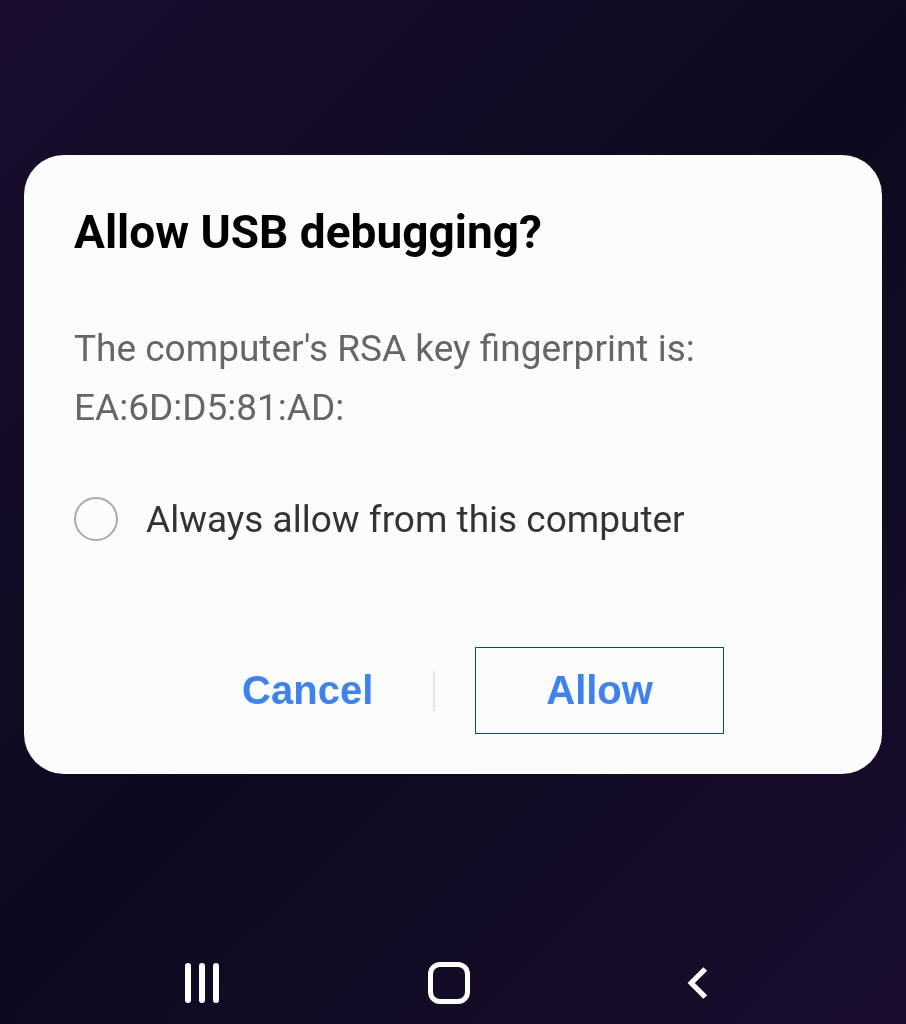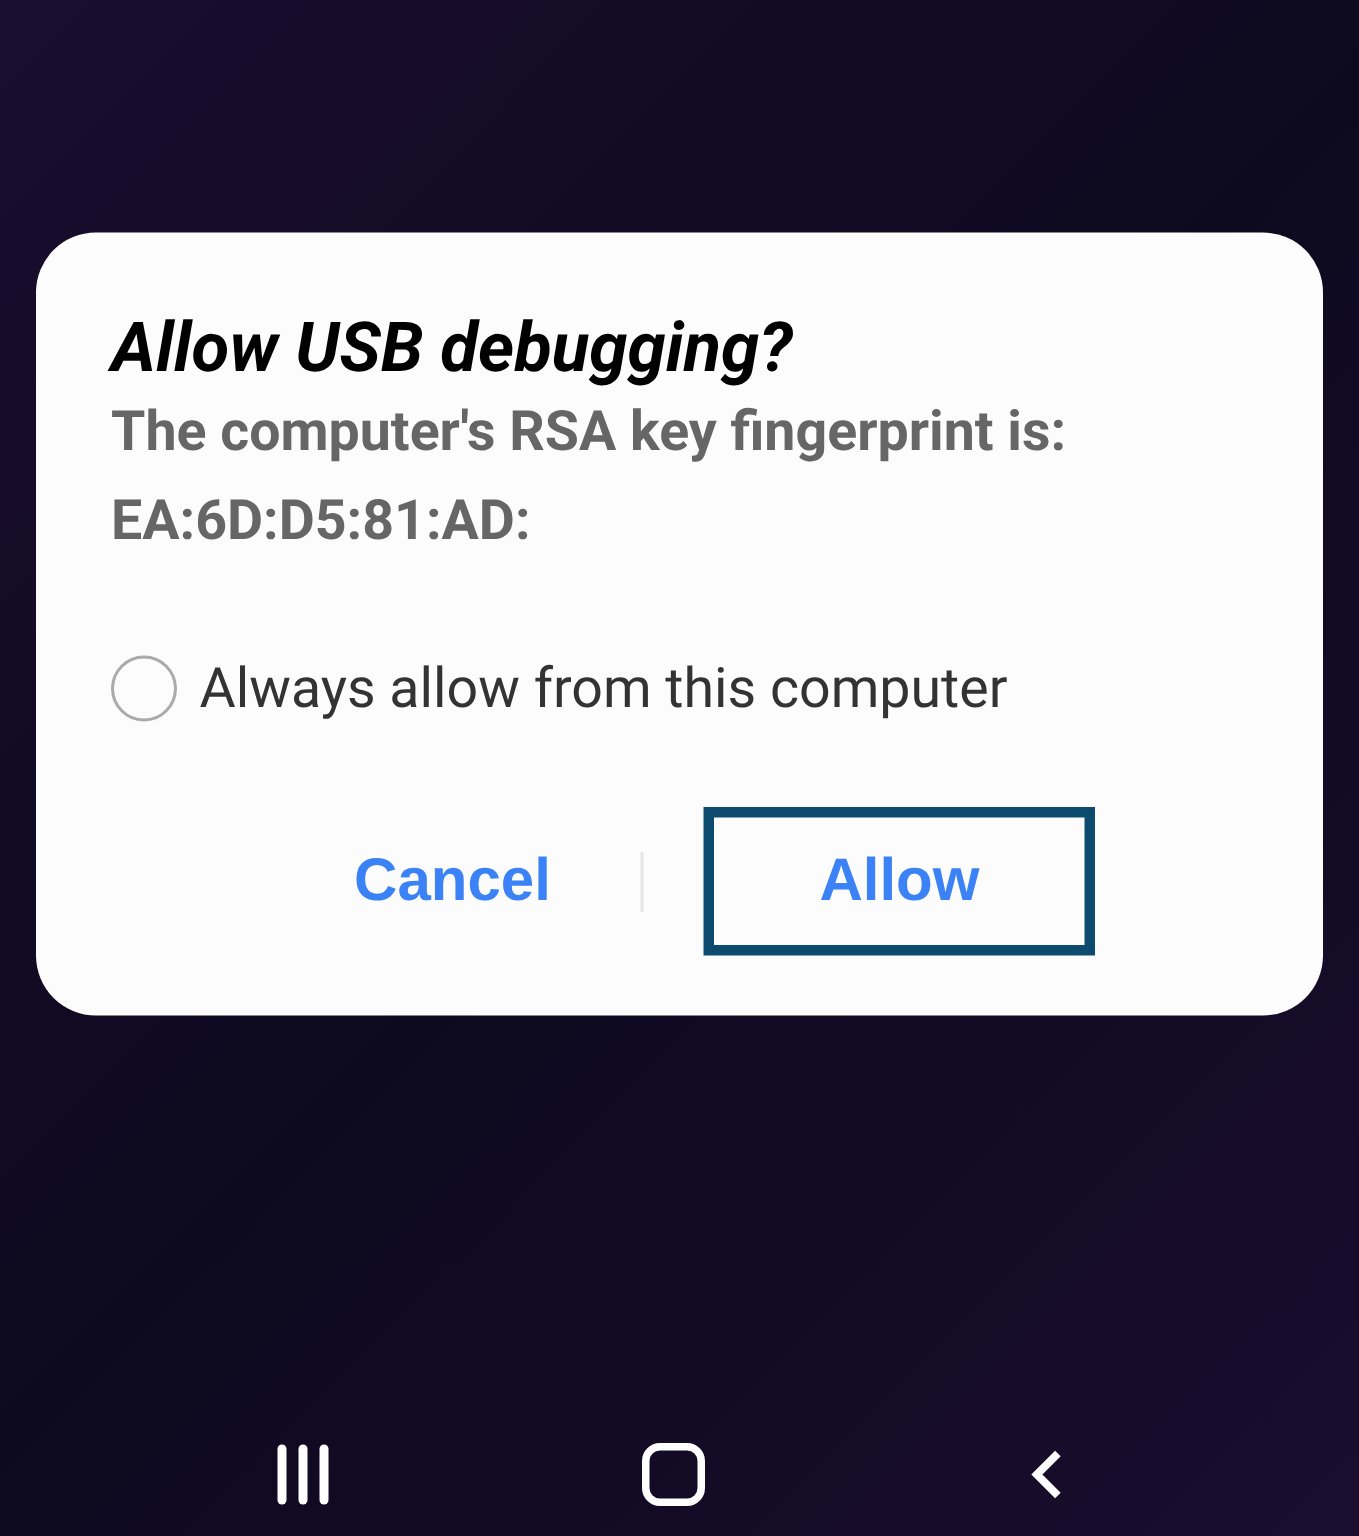--- a/index.html
+++ b/index.html
@@ -22,34 +22,33 @@
       border-radius: 40px;
       margin: 155px 24px 0 24px;
       padding: 50px 50px 40px 50px;
       display: flex;
       flex-direction: column;
     }
     .dialog-title {
       font-size: 46px;
       font-weight: 700;
       color: #000;
-      font-style: italic;
+      margin-bottom: 60px;
     }
     .dialog-message {
       font-size: 37px;
       color: #666;
       line-height: 1.6;
       margin-bottom: 60px;
-      font-weight: bold;
     }
     .checkbox-row {
       display: flex;
       align-items: center;
-      gap: 15px;
-      margin-bottom: 57px;
+      gap: 28px;
+      margin-bottom: 106px;
     }
     .checkbox-circle {
       width: 44px;
       height: 44px;
       border: 2.5px solid #aaa;
       border-radius: 50%;
       flex-shrink: 0;
     }
     .checkbox-label {
       font-size: 37px;
@@ -70,21 +69,21 @@
       padding: 18px 60px;
       cursor: pointer;
       text-align: center;
     }
     .button-separator {
       width: 2px;
       height: 40px;
       background: #e5e5e5;
     }
     .allow-highlight {
-      border: 7px solid #0c4a6e;
+      border: 1px solid #0c4a6e;
       padding: 20px 70px;
       margin-left: 40px;
     }
     .nav-bar {
       position: absolute;
       bottom: 20px;
       left: 0;
       right: 0;
       display: flex;
       justify-content: space-around;

